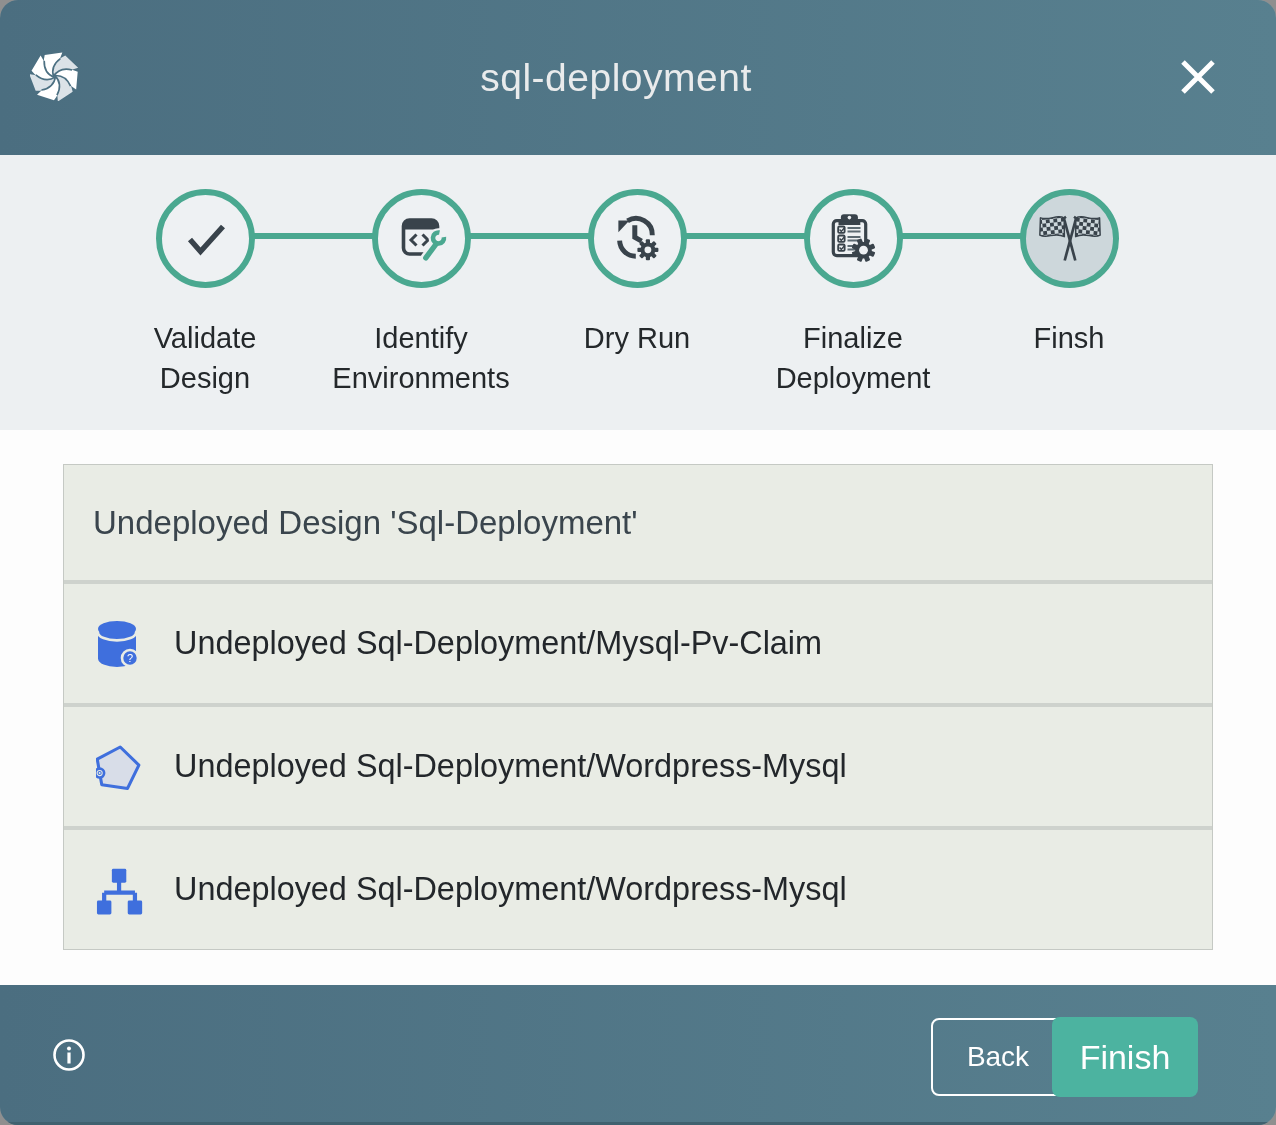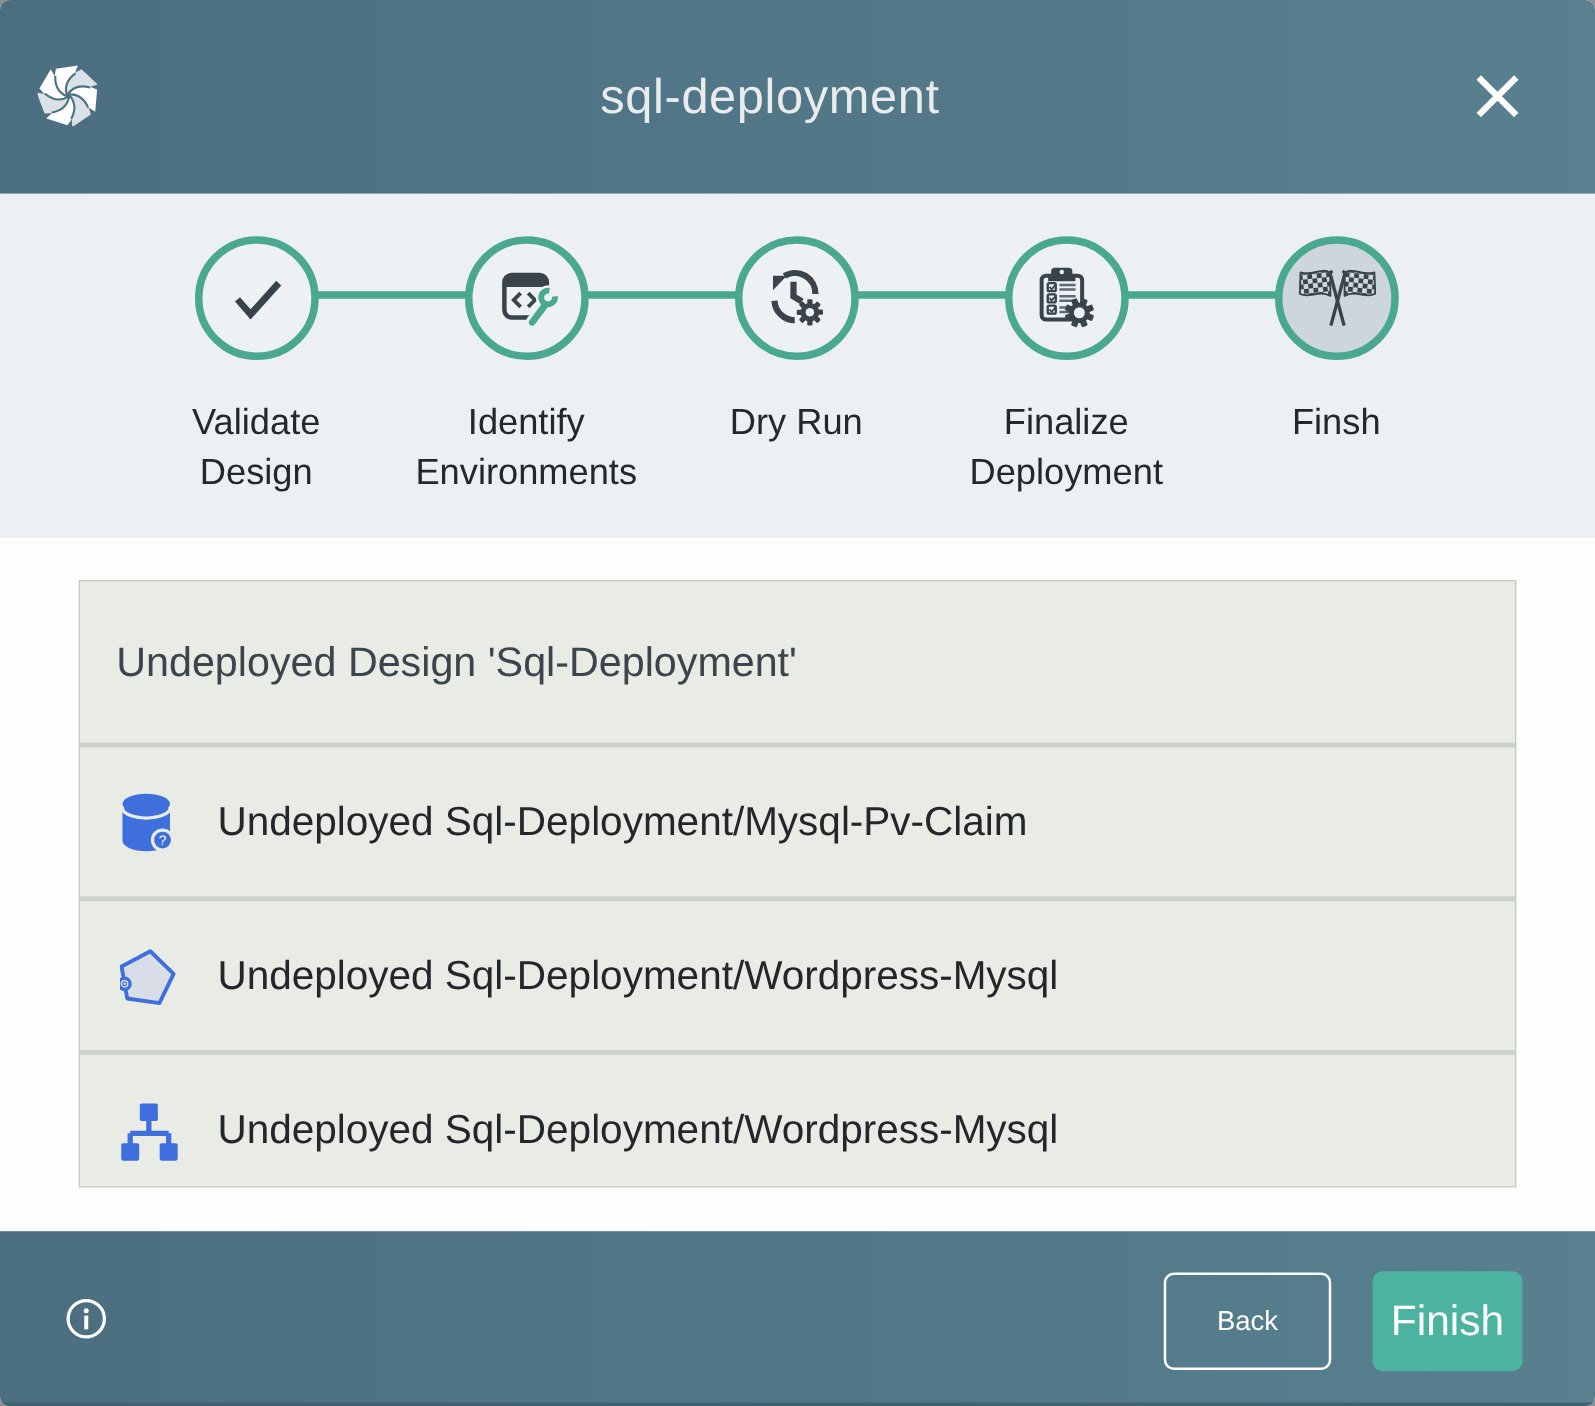--- a/index.html
+++ b/index.html
@@ -1,37 +1,37 @@
 <!DOCTYPE html>
 <html><head>
 <meta charset="utf-8">
 <style>
 *{margin:0;padding:0;box-sizing:border-box}
 html,body{width:1276px;height:1125px;overflow:hidden}
 body{background:#8f8f8f;font-family:"Liberation Sans",sans-serif}
-.dialog{position:absolute;left:0;top:0;width:1276px;height:1125px;border-radius:8px;overflow:hidden;background:#e5e5e5}
+.dialog{position:absolute;left:0;top:0;width:1276px;height:1125px;border-radius:18px;overflow:hidden;background:#a3a3a3}
 .header{position:absolute;left:0;top:0;width:1276px;height:155px;background:linear-gradient(90deg,#4b6e80 0%,#58808f 100%)}
 .title{position:absolute;left:0;top:0;width:1232px;height:155px;display:flex;align-items:center;justify-content:center;color:#e9ebec;font-size:39px;letter-spacing:0.5px}
 .logo{position:absolute;left:30px;top:52px;width:49px;height:49px}
 .closex{position:absolute;left:1179px;top:58px;width:38px;height:38px}
 .stepper{position:absolute;left:0;top:155px;width:1276px;height:275px;background:#edf0f2}
 .connector{position:absolute;left:205px;top:78px;width:864px;height:6px;background:#4aa890}
 .circle{position:absolute;top:34px;width:99px;height:99px;border:6px solid #4aa890;border-radius:50%;background:#eef1f3;display:flex;align-items:center;justify-content:center}
 .circle.last{background:#cdd7db}
 .slabel{position:absolute;top:163px;width:320px;text-align:center;font-size:29px;line-height:40px;color:#24282b}
 .content{position:absolute;left:0;top:430px;width:1276px;height:555px;background:#fdfdfd}
 .listbox{position:absolute;left:63px;top:34px;width:1150px;height:486px;background:#e9ece5;border:1px solid #c5c9c4}
 .lrow{display:flex;align-items:center;border-bottom:4px solid #ced2cd}
 .lrow:last-child{border-bottom:none;height:119px}
-.lhead{height:133px;padding-left:29px;font-size:33px;color:#3a454d}
+.lhead{height:119px;padding-left:29px;font-size:33px;color:#3a454d}
 .litem{height:123px;padding-left:32px;font-size:32.4px;color:#23272b}
 .licon{width:50px;height:52px;margin-right:28px;flex:0 0 50px;display:flex;align-items:center;justify-content:center}
 .footer{position:absolute;left:0;top:985px;width:1276px;height:140px;background:linear-gradient(90deg,#4b6e80 0%,#58808f 100%);box-shadow:inset 0 -3px 0 #40616f}
-.btn-back{position:absolute;left:931px;top:33px;width:134px;height:78px;border:2px solid #fff;border-radius:8px;color:#fff;font-size:22px;display:flex;align-items:center;justify-content:center}
-.btn-finish{position:absolute;left:1098px;top:32px;width:120px;height:80px;background:#4cb3a0;border-radius:8px;color:#fff;font-size:34px;display:flex;align-items:center;justify-content:center}
+.btn-back{position:absolute;left:931px;top:33px;width:134px;height:78px;border:2px solid #fff;border-radius:8px;color:#fff;font-size:28px;display:flex;align-items:center;justify-content:center}
+.btn-finish{position:absolute;left:1052px;top:32px;width:146px;height:80px;background:#4cb3a0;border-radius:8px;color:#fff;font-size:34px;display:flex;align-items:center;justify-content:center}
 .infoicon{position:absolute;left:52px;top:53px;width:34px;height:34px}
 </style>
 </head>
 <body>
 <div class="dialog">
   <div class="header">
     <div class="title">sql-deployment</div>
     <svg class="logo" viewBox="0 0 100 100">
         <path d="M50 50 Q22 40 30 6 L66 1 Q55 28 50 50 Z" fill="#ffffff" transform="rotate(0.00 50 50)"></path>
         <path d="M50 50 Q22 40 30 6 L66 1 Q55 28 50 50 Z" fill="#dbe2e7" transform="rotate(51.43 50 50)"></path>

